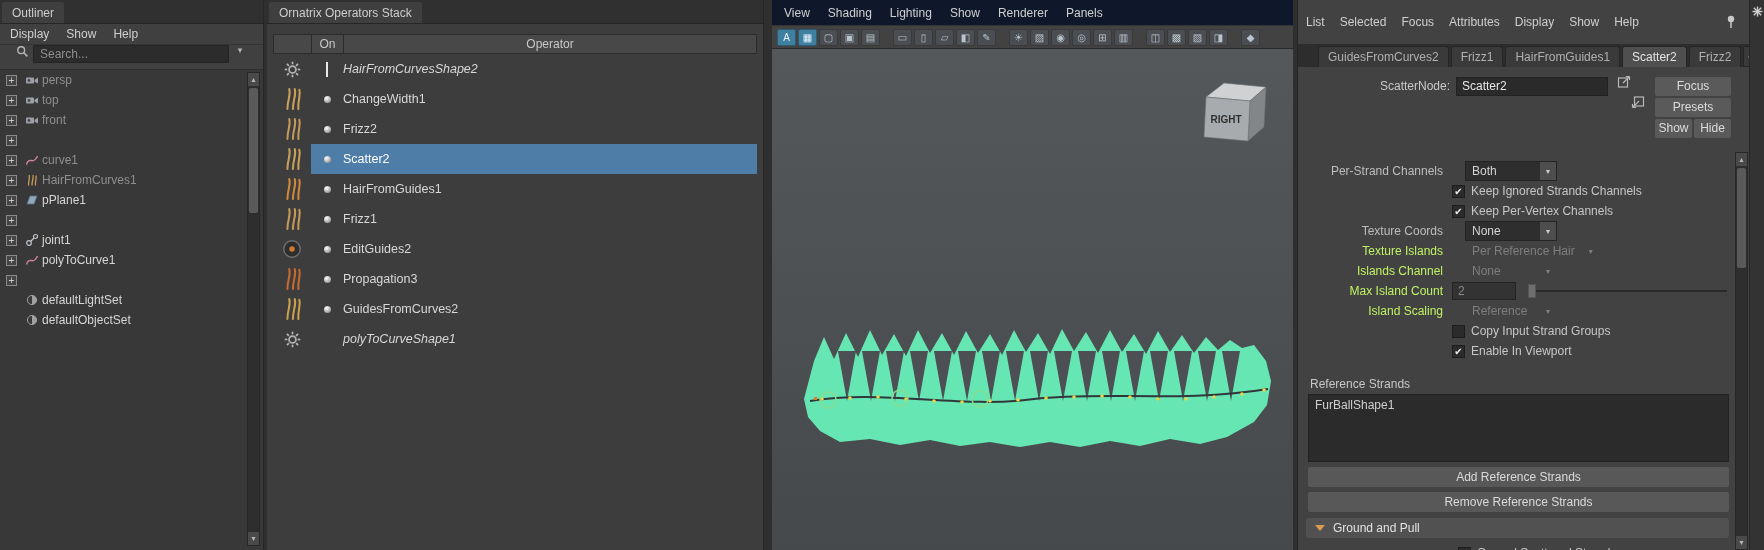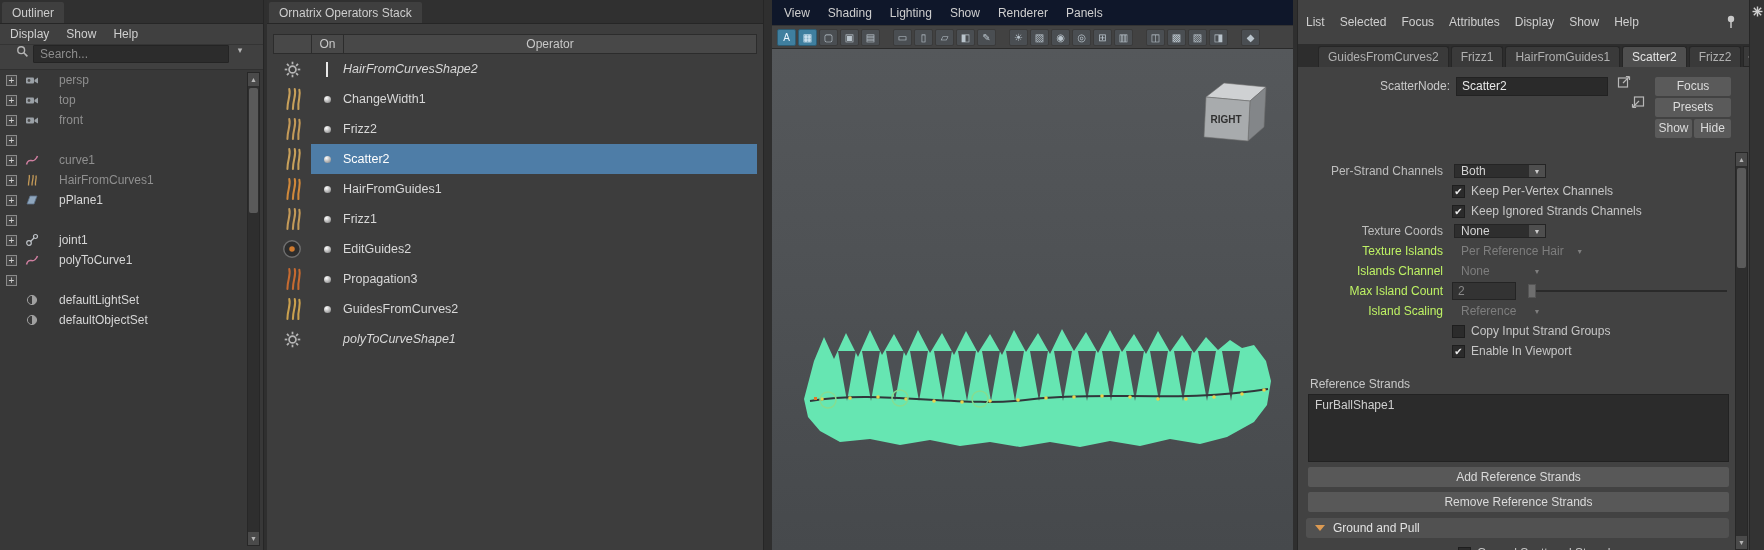--- a/index.html
+++ b/index.html
@@ -24,21 +24,21 @@
   
   .outliner{left:0;width:264px;background:#383838;border-right:1px solid #262626}
   .search-row{height:25px;background:#404040;display:flex;gap:4px;padding:0 16px;border-bottom:1px solid #303030}
   .search-field{flex:1;height:18px;background:#2c2c2c;border:1px solid #242424;border-radius:1px;
                 display:flex;align-items:center;padding:0 6px;color:#8d8d8d}
   .search-chevron{color:#b5b5b5;font-size:9px;width:14px;text-align:center}
   .tree{position:absolute;top:70px;left:0;right:0;bottom:0}
   .tree-row{height:20px;display:flex;align-items:center;gap:4px;padding:0 18px 0 6px}
   .expander{width:11px;height:11px;flex:0 0 11px;border:1px solid #8a8a8a;background:#454545;color:#cfcfcf;
             font-size:10px;line-height:9px;text-align:center}
-  .t-content{flex:1;display:flex;align-items:center;gap:20px;height:20px;padding:0 4px}
+  .t-content{flex:1;display:flex;align-items:center;gap:3px;height:20px;padding:0 4px}
   .t-icon{width:14px;height:14px;display:flex}
   .t-label{font-size:12px;color:#d6d6d6;white-space:nowrap}
   .tree-row.dim .t-label{color:#8f8f8f}
   .tree-row.selected .t-content{background:#4e7da7}
   .tree-row.selected .t-label{color:#ffffff}
   .o-scroll{top:72px;right:3px;bottom:4px}
   .o-scroll .sb-thumb{top:15px;height:125px}
 
   
   .opstack{left:267px;width:497px;background:#3d3d3d;border-right:1px solid #262626}
@@ -91,21 +91,21 @@
   .showhide{display:flex;gap:2px}
   .showhide .ae-btn{flex:1}
   .ae-form{padding:8px 0 0 0}
   .f-row{height:20px;display:flex;align-items:center}
   .f-label{width:152px;flex:0 0 152px;text-align:right;padding-right:7px;color:#bdbdbd;white-space:nowrap}
   .f-row.disabled .f-label{color:#bef264}
   .cb{width:13px;height:13px;background:#2b2b2b;border:1px solid #1e1e1e;display:inline-flex;align-items:center;
       justify-content:center;margin-left:2px;flex:0 0 13px}
   .cb.checked::after{content:"✔";font-size:10px;color:#eaeaea;line-height:11px}
   .cb-label{margin-left:6px;color:#c6c6c6;white-space:nowrap}
-  .dd{display:inline-flex;align-items:center;height:14px;background:#2e2e2e;border:1px solid #242424;min-width:92px;position:relative;padding-right:18px;margin-left:4px}
+  .dd{display:inline-flex;align-items:center;height:20px;background:#2e2e2e;border:1px solid #242424;min-width:92px;position:relative;padding-right:18px;margin-left:15px}
   .dd-val{padding:0 6px;font-size:12px;color:#d4d4d4;white-space:nowrap}
   .dd-arr{position:absolute;right:0;top:0;bottom:0;width:16px;background:#4e4e4e;display:flex;align-items:center;
           justify-content:center;font-size:7px;color:#cccccc}
   .f-row.disabled .dd{background:transparent;border-color:transparent}
   .f-row.disabled .dd-val{color:#7e7e7e}
   .f-row.disabled .dd-arr{background:transparent;color:#7e7e7e}
   .sl-field{width:64px;height:18px;background:#333333;border:1px solid #242424;color:#888888;padding:0 5px;line-height:16px;margin-left:2px}
   .sl-handle{width:8px;height:14px;background:#6e6e6e;border:1px solid #555555;margin-left:12px}
   .sl-track{flex:1;height:2px;background:#2a2a2a;margin:0 22px 0 0}
   .ref-label{margin:16px 0 2px 12px;color:#c8c8c8;height:15px}
@@ -587,26 +587,26 @@
         <div class="f-row">
           <span class="f-label">Per-Strand Channels</span>
           <span class="dd">
             <span class="dd-val">Both</span>
             <span class="dd-arr">▼</span>
           </span>
         </div>
         <div class="f-row">
           <span class="f-label"></span>
           <span class="cb checked"></span>
-          <span class="cb-label">Keep Per-Vertex Channels</span>
+          <span class="cb-label">Keep Ignored Strands Channels</span>
         </div>
         <div class="f-row">
           <span class="f-label"></span>
           <span class="cb checked"></span>
-          <span class="cb-label">Keep Ignored Strands Channels</span>
+          <span class="cb-label">Keep Per-Vertex Channels</span>
         </div>
         <div class="f-row">
           <span class="f-label">Texture Coords</span>
           <span class="dd">
             <span class="dd-val">None</span>
             <span class="dd-arr">▼</span>
           </span>
         </div>
         <div class="f-row disabled">
           <span class="f-label">Texture Islands</span>

